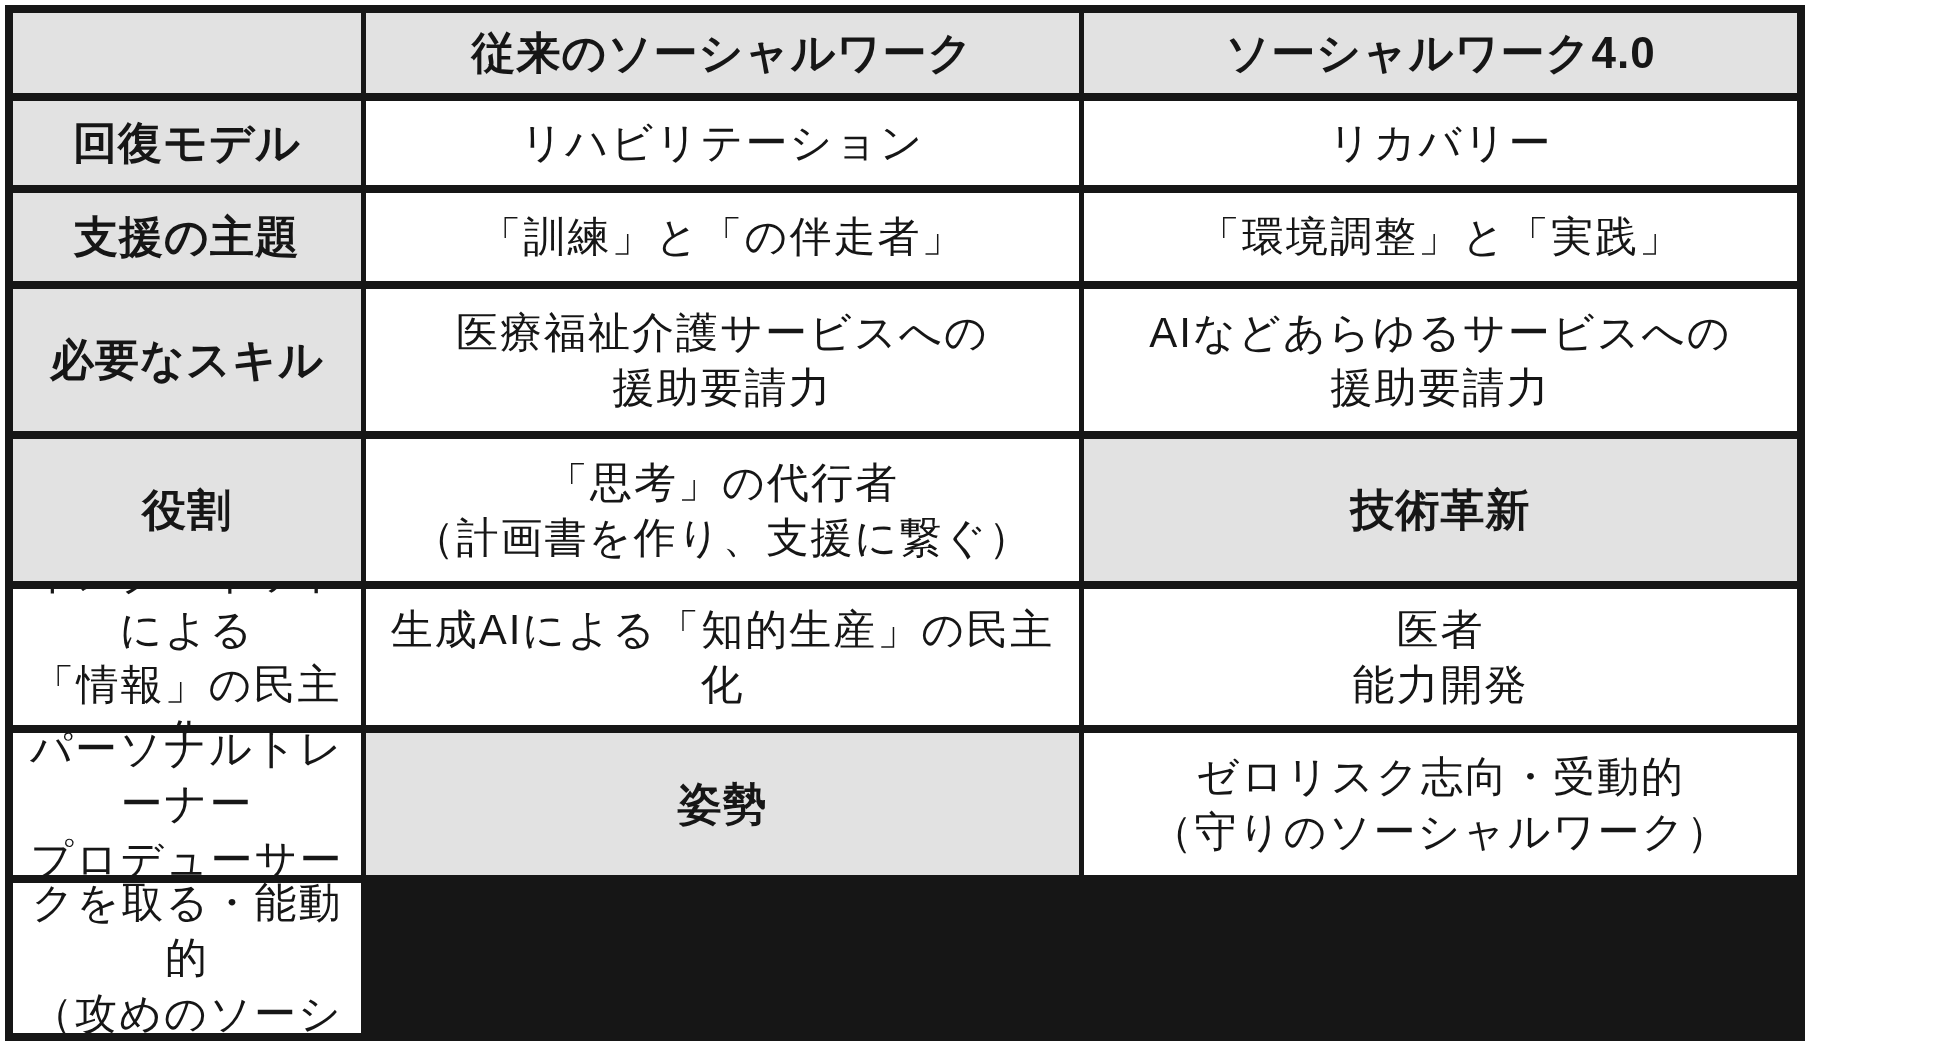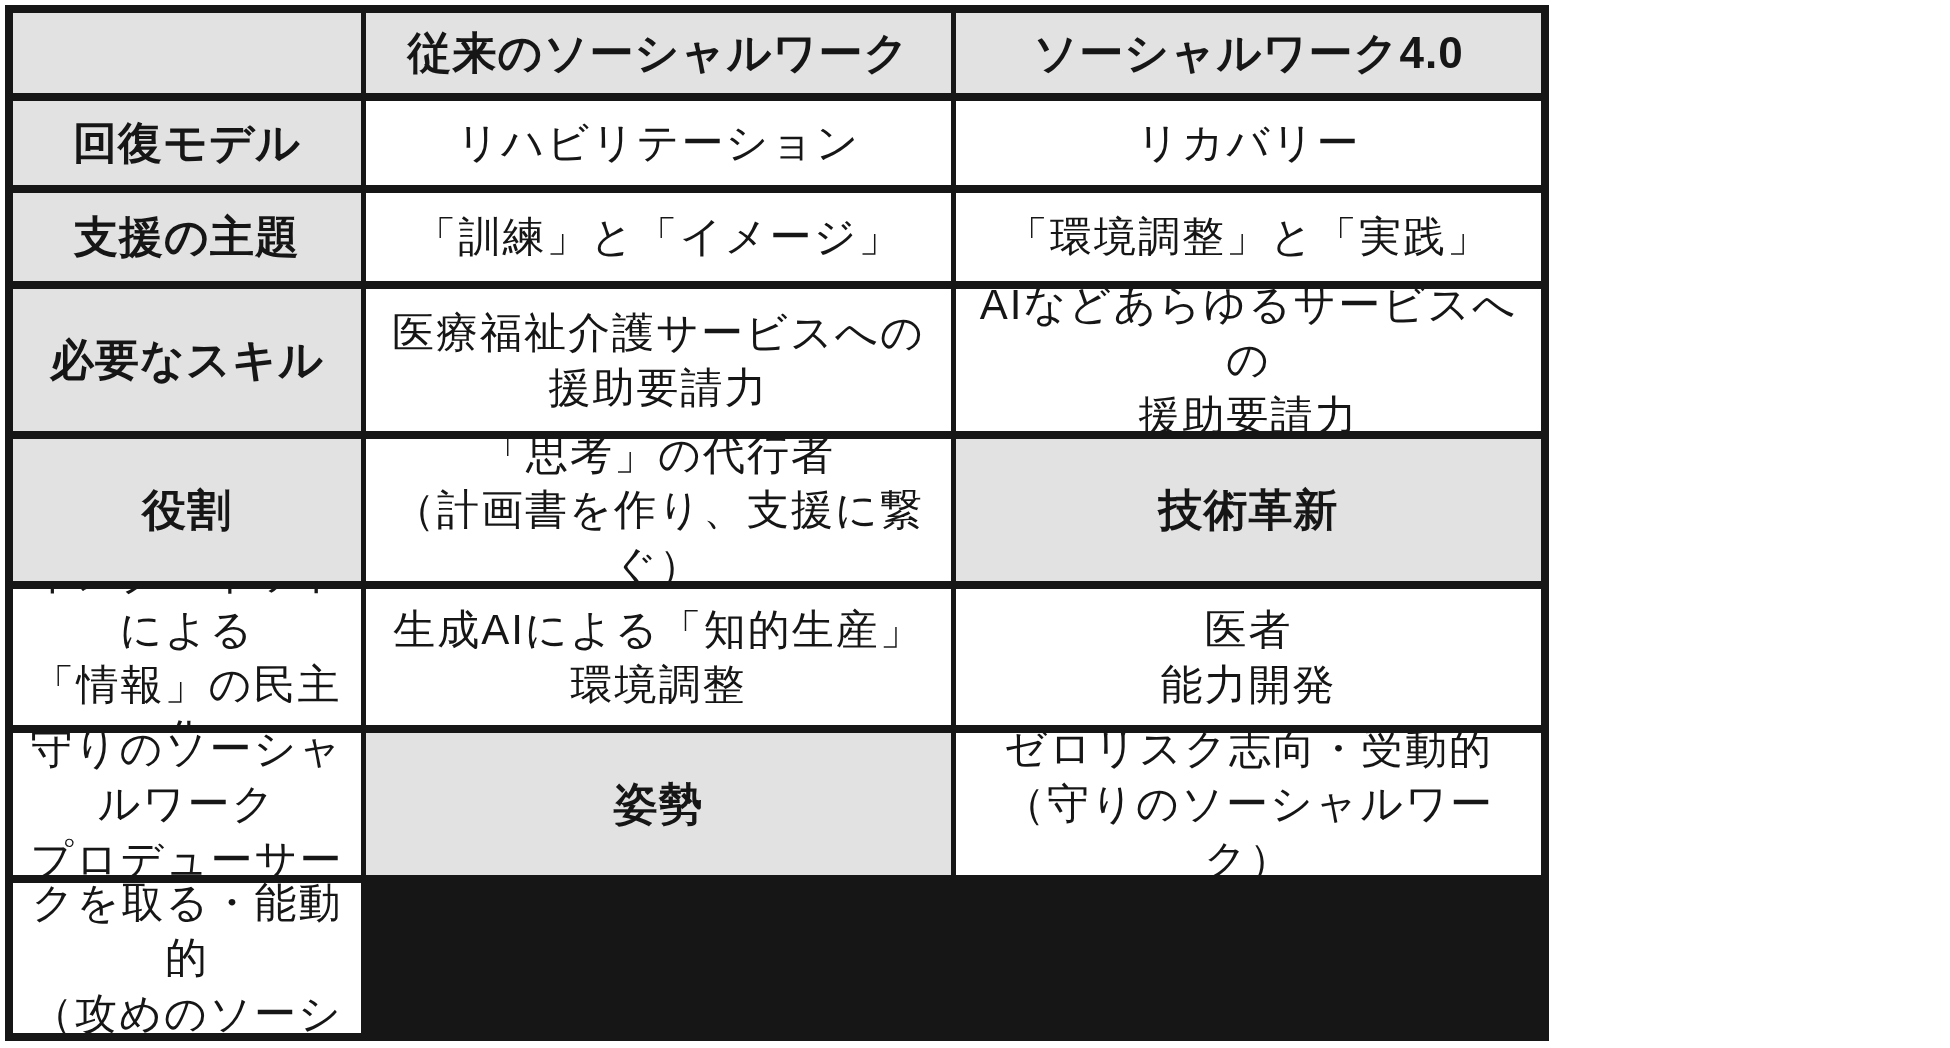--- a/index.html
+++ b/index.html
@@ -12,21 +12,21 @@
   body {
     width: 1950px; height: 1048px;
     background: #ffffff;
     font-family: "Liberation Sans", "DejaVu Sans", sans-serif;
     position: relative;
     overflow: hidden;
   }
   .table {
     position: absolute;
     left: 5px; top: 5px;
-    width: 1544px; height: 1036px;
+    width: 1800px; height: 1036px;
     box-sizing: border-box;
     display: grid;
     grid-template-columns: 348px 1fr 1fr;
     grid-template-rows: 80px 84px 88px 142px 142px 136px 142px 1fr;
     column-gap: 5px;
     row-gap: 8px;
     background: var(--border);
     border: 8px solid var(--border);
   }
   .cell {
@@ -57,41 +57,41 @@
 
   <div class="cell head"></div>
   <div class="cell head">従来のソーシャルワーク</div>
   <div class="cell head">ソーシャルワーク4.0</div>
 
   <div class="cell label">回復モデル</div>
   <div class="cell">リハビリテーション</div>
   <div class="cell">リカバリー</div>
 
   <div class="cell label">支援の主題</div>
-  <div class="cell">「訓練」と「イメージ」</div>
+  <div class="cell">「訓練」と「の伴走者」</div>
   <div class="cell">「環境調整」と「実践」</div>
 
   <div class="cell label">必要なスキル</div>
   <div class="cell">医療福祉介護サービスへの
 援助要請力</div>
   <div class="cell">AIなどあらゆるサービスへの
 援助要請力</div>
 
   <div class="cell label">役割</div>
   <div class="cell">「思考」の代行者
 （計画書を作り、支援に繋ぐ）</div>
 
   <div class="cell label">技術革新</div>
   <div class="cell">インターネットによる
 「情報」の民主化</div>
-  <div class="cell">生成AIによる「知的生産」環境調整</div>
+  <div class="cell">生成AIによる「知的生産」の民主化</div>
 
   <div class="cell">医者
 能力開発</div>
-  <div class="cell">守りのソーシャルワーク
+  <div class="cell">パーソナルトレーナー
 プロデューサー</div>
 
   <div class="cell label">姿勢</div>
   <div class="cell">ゼロリスク志向・受動的
 （守りのソーシャルワーク）</div>
   <div class="cell">許容可能なリスクを取る・能動的
 （攻めのソーシャルワーク）</div>
 
 </div>
 

